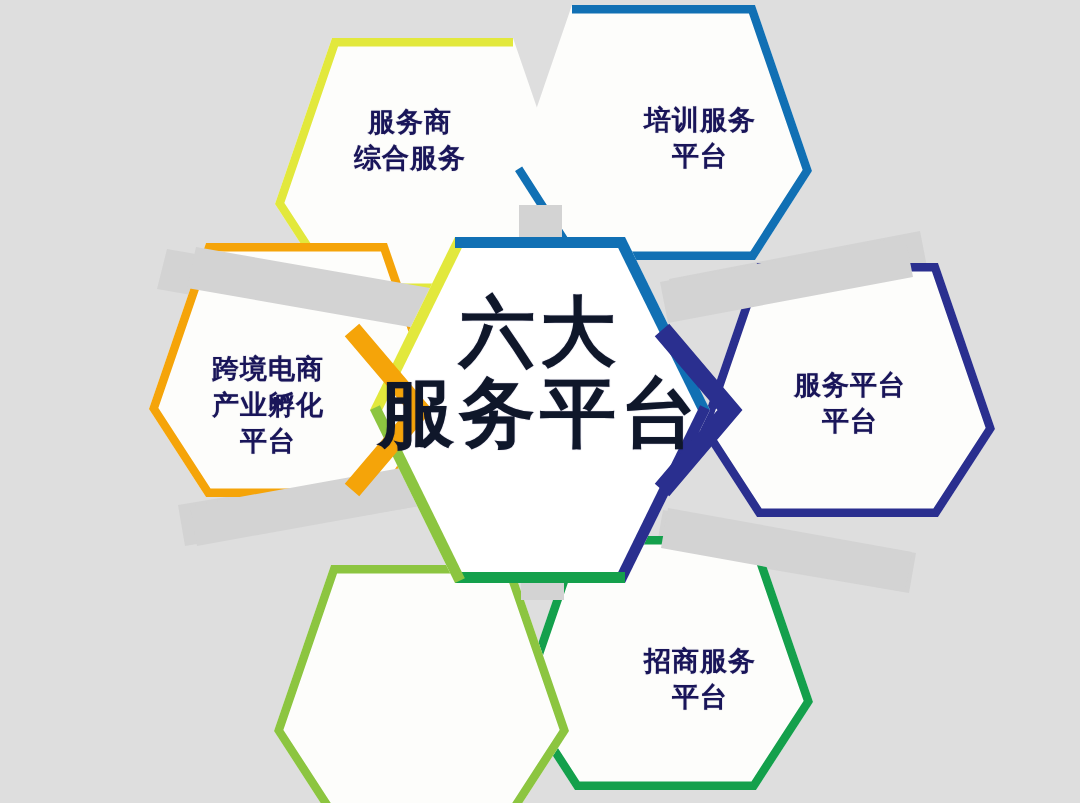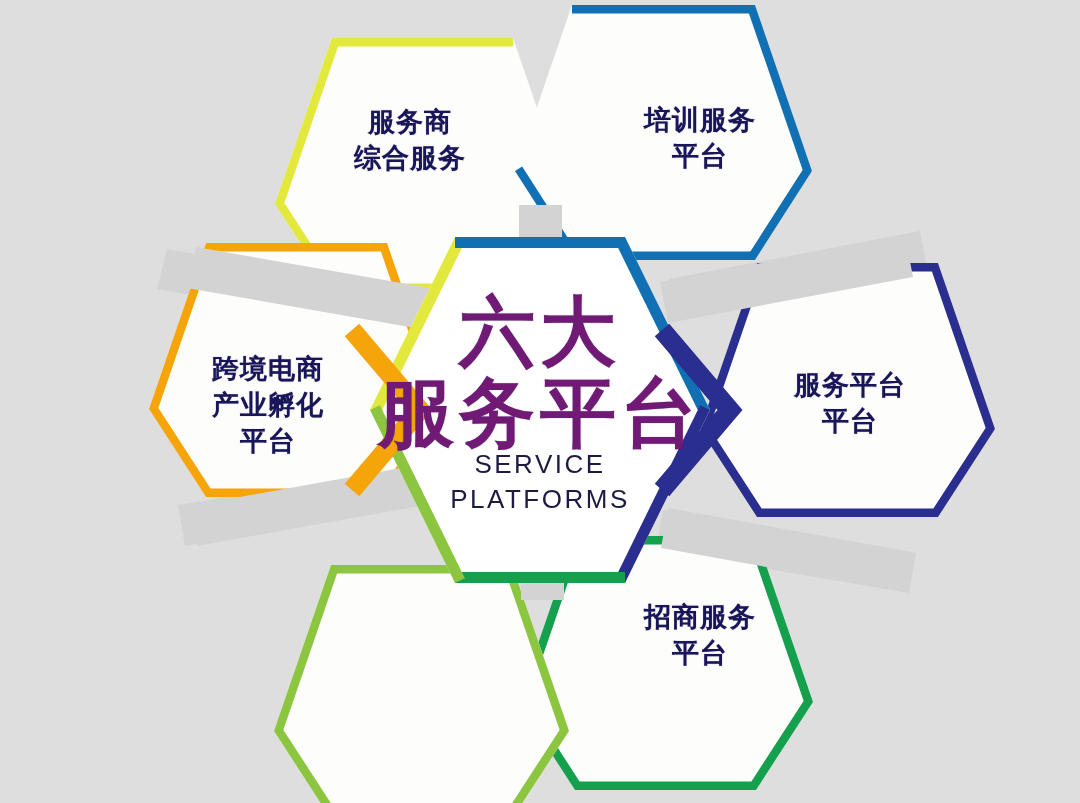--- a/index.html
+++ b/index.html
@@ -34,21 +34,21 @@
     font-size: 27px;
     line-height: 1.33;
     letter-spacing: 1px;
     white-space: pre-line;
     pointer-events: none;
     text-shadow: 0 0 1px rgba(25,21,89,0.45);
   }
   .center-title {
     position: absolute;
     text-align: center;
-    color: #701a75;
+    color: #0f172a;
     font-weight: bold;
     white-space: pre-line;
     pointer-events: none;
   }
   #center-cn {
     font-size: 76px;
     line-height: 1.06;
     letter-spacing: 5px;
     text-shadow: 0 0 1px rgba(25,21,89,0.5);
   }
@@ -183,33 +183,31 @@
 
       <polyline points="352,330 420,410 352,490" fill="none" stroke="#f5a409" stroke-width="19" stroke-linejoin="miter"></polyline>
 
       <polyline points="662,330 730,410 662,490" fill="none" stroke="#2a2f8f" stroke-width="19" stroke-linejoin="miter"></polyline>
     </g>
   </svg>
 
   <div class="center-title" id="center-cn" style="left:370px; top:292px; width:340px;">六大
 服务平台</div>
 
-  <div class="center-title" id="center-en" style="left:370px; top:447px; width:340px;">SERVICE
-PLATFORMS</div>
 
   <div class="hex-label" style="left:275px; top:105px; width:270px;">服务商
 综合服务</div>
 
   <div class="hex-label" style="left:565px; top:103px; width:270px;">培训服务
 平台</div>
 
   <div class="hex-label" style="left:715px; top:368px; width:270px;">服务平台
 平台</div>
 
-  <div class="hex-label" style="left:565px; top:600px; width:270px;">招商服务
+  <div class="hex-label" style="left:565px; top:644px; width:270px;">招商服务
 平台</div>
 
 
   <div class="hex-label" style="left:133px; top:352px; width:270px;">跨境电商
 产业孵化
 平台</div>
 
 </div>
 
 </body></html>

